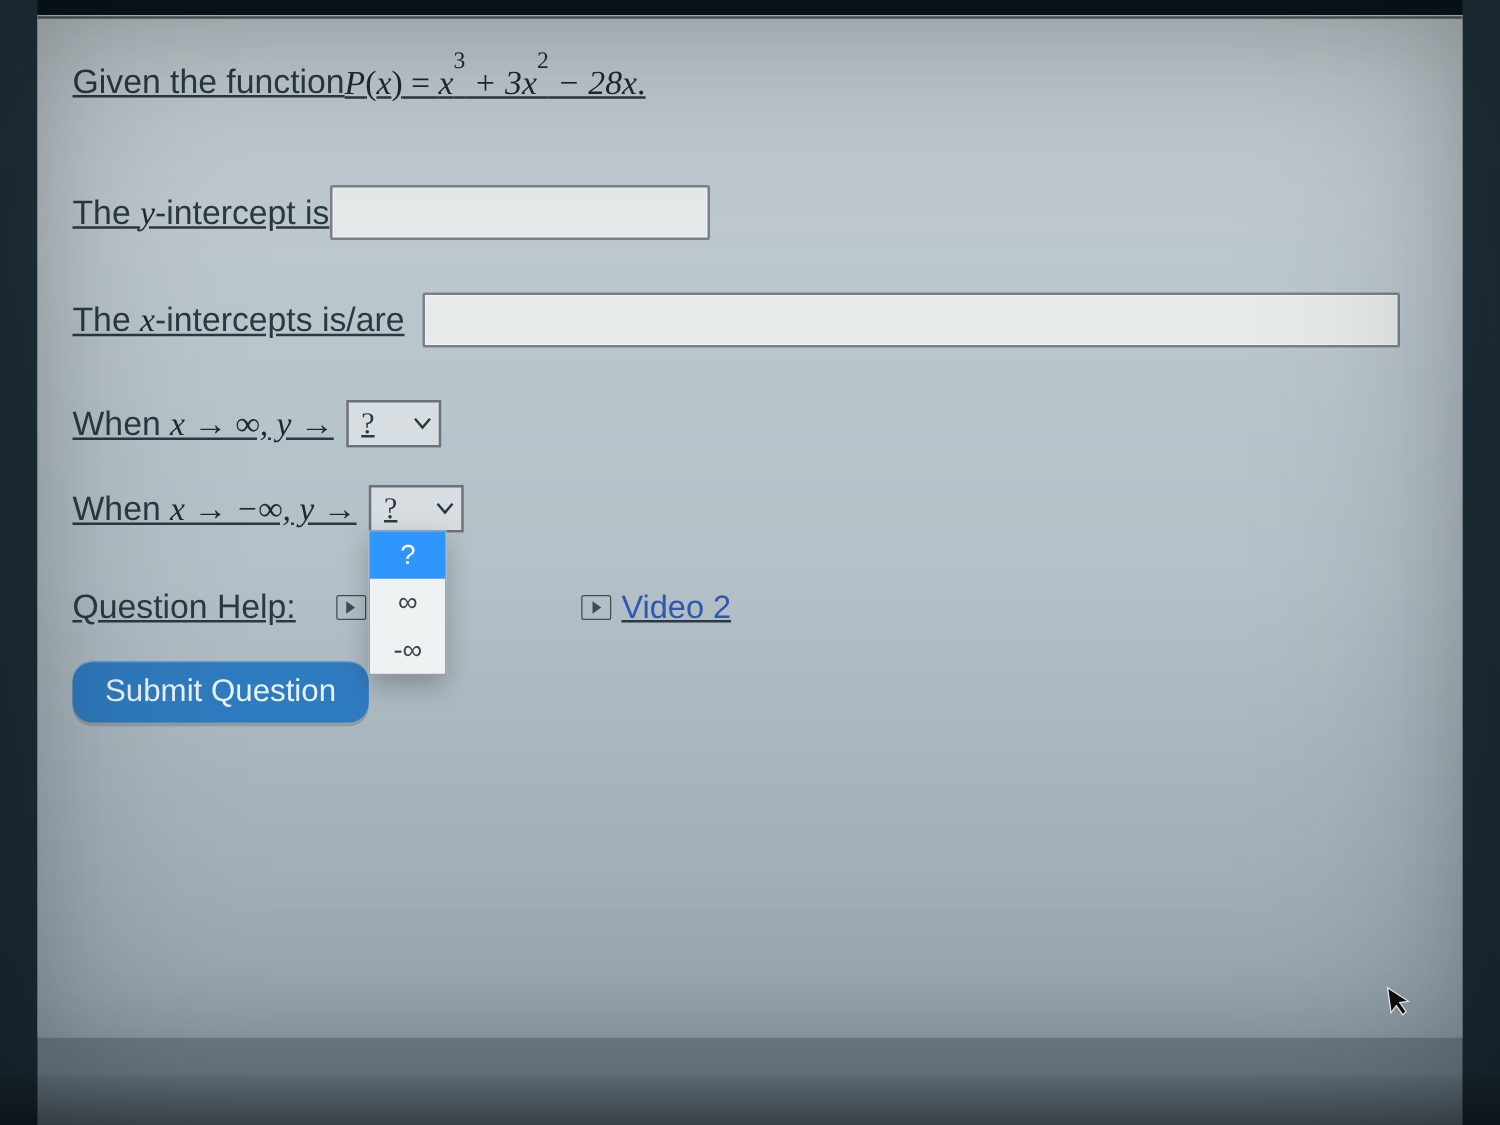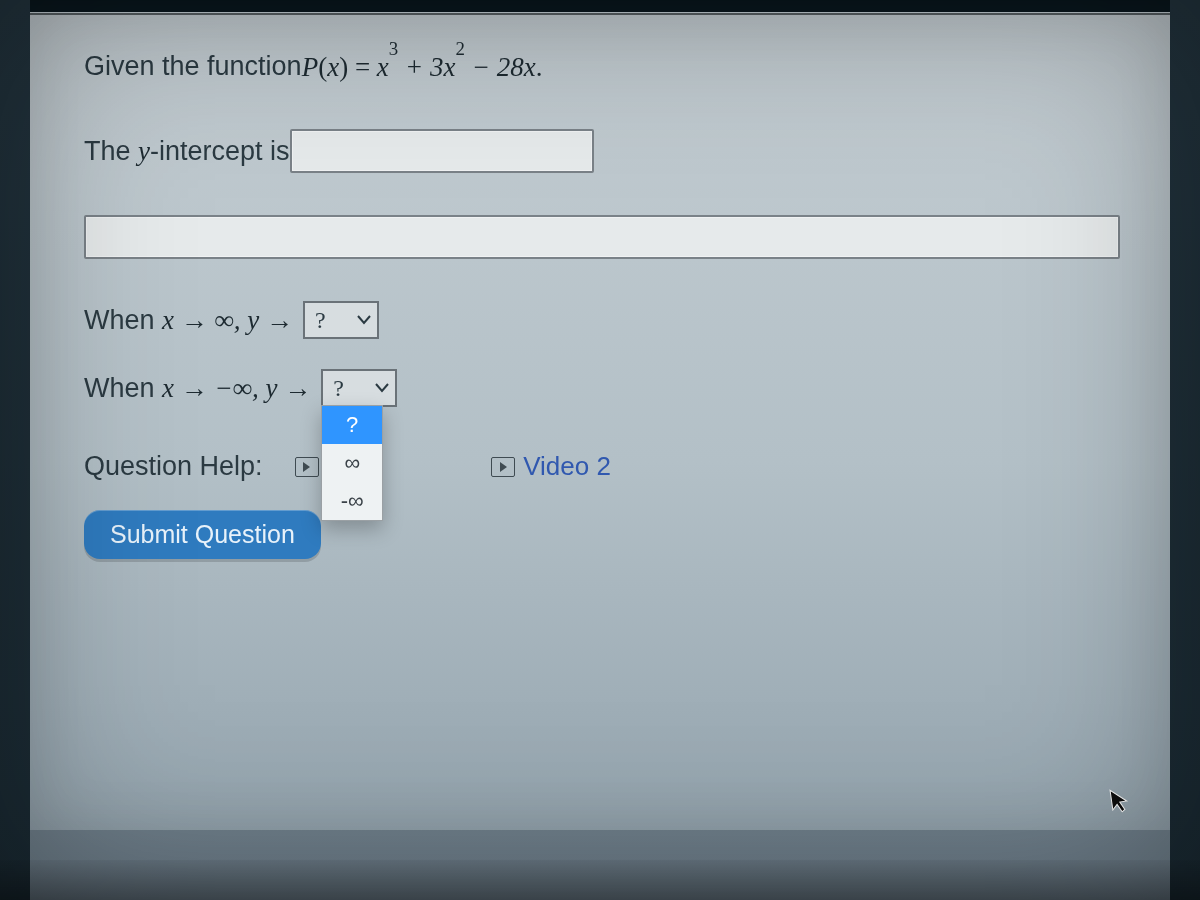--- a/index.html
+++ b/index.html
@@ -49,23 +49,24 @@
     width: 30px;
     background: linear-gradient(180deg, #22333d 0%, #1a2a33 100%);
   }
   .hr-line {
     position: absolute;
     left: 0; right: 0;
     height: 2px;
     background: #555d61;
   }
   .content {
-    padding: 30px 50px 0 54px;
+    padding: 30px 50px 0 28px;
     color: #2b3a42;
     font-size: 27px;
+    text-decoration: underline;
   }
   .row {
     display: flex;
     align-items: center;
     flex-wrap: nowrap;
   }
   .math {
     font-family: Georgia, "Times New Roman", serif;
     font-style: italic;
     color: #1d2a31;
@@ -188,29 +189,32 @@
 
     
     <div class="row" style="margin-top:6px">
       <span>Given the function </span>
       <span class="math">
         <span>P</span><span class="rm">(</span><span>x</span><span class="rm">)</span><span class="rm"> = </span><span>x<sup>3</sup> + 3x<sup>2</sup> − 28x</span><span class="rm">.</span>
       </span>
     </div>
 
     
-    <div class="row" style="margin-top:46px; ">
+    <div class="row" style="margin-top:66px; ">
       <span>
         <span>The </span><span class="math">y</span><span>-intercept is</span>
       </span>
       <div class="input-box" style="width:300px"></div>
     </div>
 
     
     <div class="row" style="margin-top:42px; gap:14px">
+      <span>
+        <span>The </span><span class="math">x</span><span>-intercepts is/are</span>
+      </span>
       <div class="input-box input-long"></div>
     </div>
 
     
     <div class="row" style="margin-top:42px; gap:10px">
       <span>
         <span>When </span><span class="math">x → ∞, y →</span>
       </span>
       <div class="select-box">
         <span>?</span>

